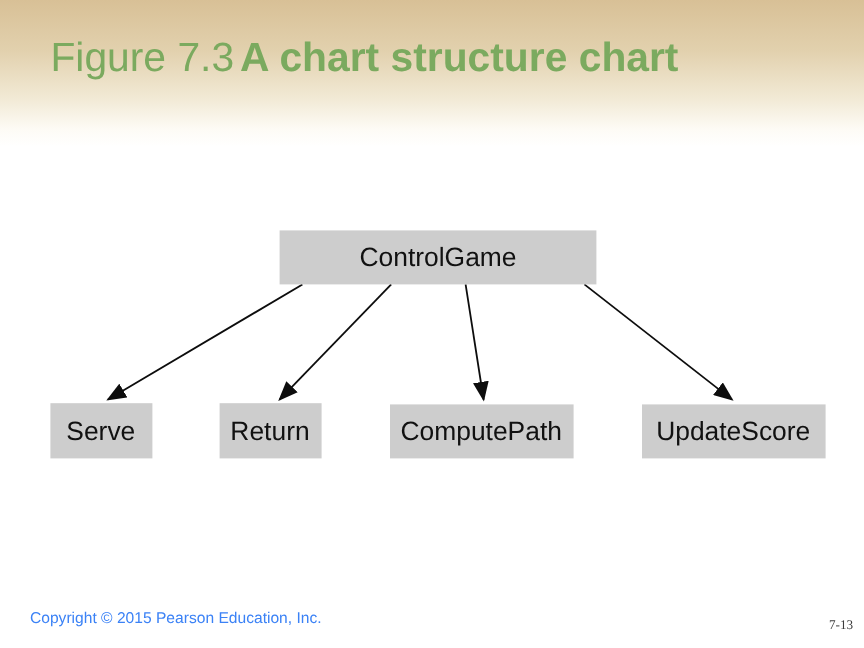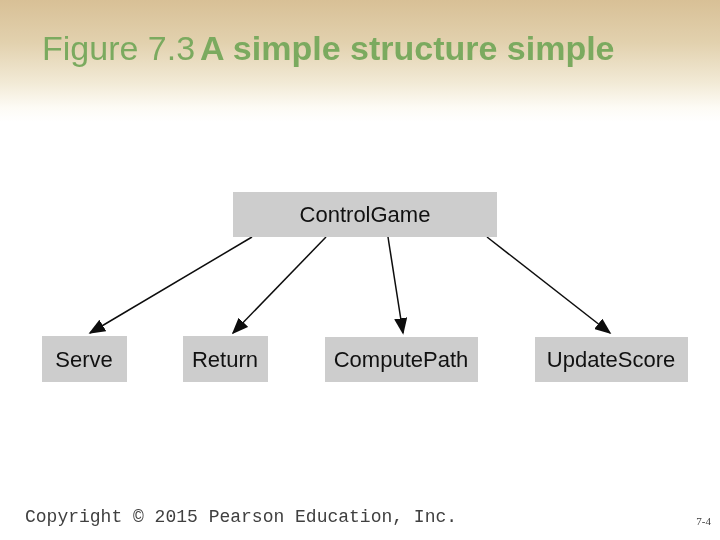--- a/index.html
+++ b/index.html
@@ -67,43 +67,43 @@
     stroke-width: 1.5;
     fill: none;
   }
   .arrow-head {
     fill: #0d0d0d;
   }
   .footer-copyright {
     position: absolute;
     left: 25px;
     top: 507px;
-    font-family: Liberation Mono, monospace;
-    font-size: 18px;
-    color: #404040;
+    font-family: Liberation Sans, sans-serif;
+    font-size: 13px;
+    color: #3b82f6;
     white-space: nowrap;
   }
   .footer-page {
     position: absolute;
     right: 9px;
     top: 515px;
     font-family: "Liberation Serif", serif;
     font-size: 11px;
     color: #3c3c3c;
     white-space: nowrap;
   }
 </style>
 </head>
 <body>
 
 <div class="slide">
 
   <div class="header-gradient"></div>
 
-  <h1 class="slide-title"><span class="title-prefix">Figure 7.3</span><span class="title-main">A simple structure simple</span></h1>
+  <h1 class="slide-title"><span class="title-prefix">Figure 7.3</span><span class="title-main">A chart structure chart</span></h1>
 
   <svg class="diagram" viewBox="0 0 720 540">
     <defs>
       <marker id="arrow" viewBox="0 0 10 8" refX="9" refY="4" markerWidth="11" markerHeight="9" orient="auto">
         <path class="arrow-head" d="M0,0 L10,4 L0,8 z"></path>
       </marker>
     </defs>
 
     <line class="edge-line" marker-end="url(#arrow)" x1="252" y1="237" x2="90" y2="333"></line>
     <line class="edge-line" marker-end="url(#arrow)" x1="326" y1="237" x2="233" y2="333"></line>
@@ -121,15 +121,15 @@
 
     <rect class="node-box" x="325" y="337" width="153" height="45"></rect>
     <text class="node-label" x="401" y="367">ComputePath</text>
 
     <rect class="node-box" x="535" y="337" width="153" height="45"></rect>
     <text class="node-label" x="611" y="367">UpdateScore</text>
   </svg>
 
   <div class="footer-copyright">Copyright © 2015 Pearson Education, Inc.</div>
 
-  <div class="footer-page">7-4</div>
+  <div class="footer-page">7-13</div>
 
 </div>
 
 </body></html>

